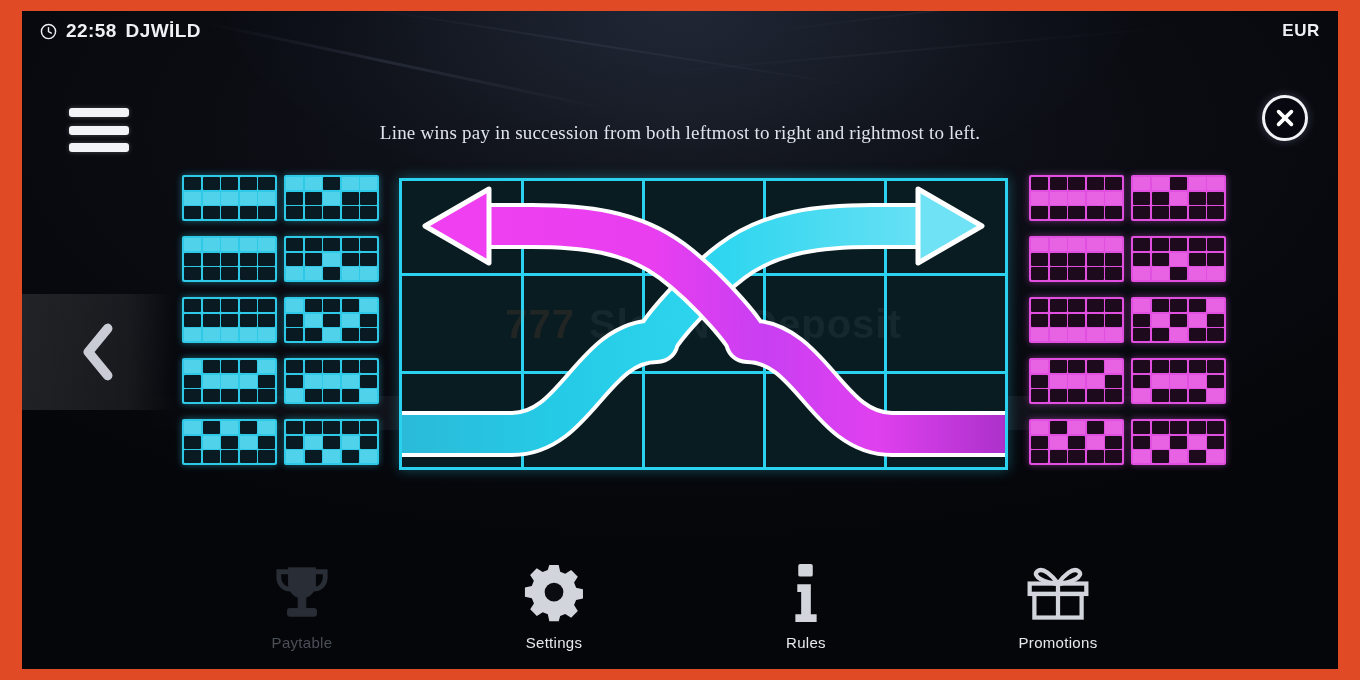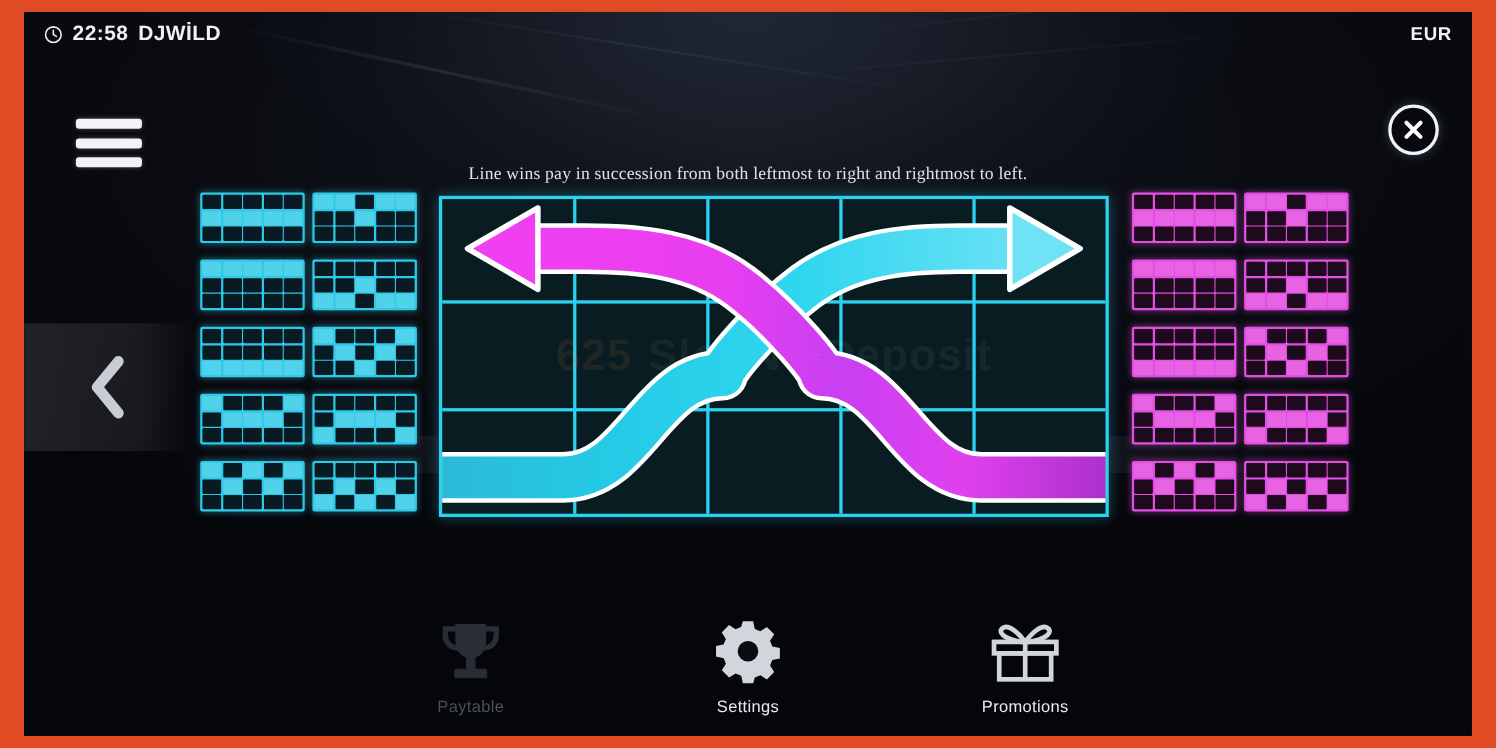--- a/index.html
+++ b/index.html
@@ -86,24 +86,23 @@
     font-size:30px; font-weight:bold;
     letter-spacing:.5px;
     text-shadow:0 0 14px rgba(180,200,255,.45);
     z-index:20;
   }
   #subtitle {
     position:absolute; left:0; top:111px; width:100%;
     text-align:center;
     color:#dfe3ec;
     font-family:"Liberation Serif", serif;
-    font-size:16px;
+    font-size:19px;
     letter-spacing:.2px;
     z-index:20;
-    margin-top:28px;
   }
 
   
   #prev-btn {
     position:absolute; left:0; top:283px;
     width:152px; height:116px;
     background:linear-gradient(90deg, rgba(255,255,255,.11) 0%, rgba(255,255,255,.07) 70%, rgba(255,255,255,0) 100%);
     display:flex; align-items:center; justify-content:center;
     cursor:pointer; z-index:25;
   }
@@ -584,21 +583,21 @@
 
   <div id="diagram">
     <div class="vline" style="left:119px"></div>
     <div class="vline" style="left:240px"></div>
     <div class="vline" style="left:361px"></div>
     <div class="vline" style="left:482px"></div>
     <div class="hline" style="top:92px"></div>
     <div class="hline" style="top:190px"></div>
 
     <div id="watermark">
-      <span class="seven">625</span><span>Slot No Deposit</span>
+      <span class="seven">777</span><span>Slot No Deposit</span>
     </div>
 
     <svg class="arrows" viewBox="0 0 603 286" preserveAspectRatio="none">
       <defs>
         <linearGradient id="mgGrad" x1="0" y1="0" x2="1" y2="0">
           <stop offset="0%" stop-color="#ef3ff0"></stop>
           <stop offset="35%" stop-color="#e83ef0"></stop>
           <stop offset="55%" stop-color="#c83ff2"></stop>
           <stop offset="75%" stop-color="#e040ef"></stop>
           <stop offset="100%" stop-color="#a830c8"></stop>
@@ -646,20 +645,29 @@
         <div class="nav-icon">
           <svg width="60" height="60" viewBox="0 0 64 64">
             <path d="M27 2h10l1.6 7.3 5.4 2.2 6.3-4 7.1 7.1-4 6.3 2.2 5.4 7.3 1.6v10l-7.3 1.6-2.2 5.4 4 6.3-7.1 7.1-6.3-4-5.4 2.2L37 62H27l-1.6-7.3-5.4-2.2-6.3 4-7.1-7.1 4-6.3-2.2-5.4L1 36V26l7.3-1.6 2.2-5.4-4-6.3 7.1-7.1 6.3 4 5.4-2.2z" fill="currentColor"></path>
             <circle cx="32" cy="31" r="10" fill="#0a0c12"></circle>
           </svg>
         </div>
         <div class="nav-label">Settings</div>
       </div>
       <div class="nav-item" style="color: rgb(210, 213, 220);">
         <div class="nav-icon">
+          <svg width="26" height="58" viewBox="0 0 26 60">
+            <rect x="5" y="0" width="15" height="13" rx="2" fill="currentColor"></rect>
+            <path d="M4 21h14v31h6v8H2v-8h6V29H4z" fill="currentColor"></path>
+          </svg>
+        </div>
+        <div class="nav-label">Rules</div>
+      </div>
+      <div class="nav-item" style="color: rgb(210, 213, 220);">
+        <div class="nav-icon">
           <svg width="68" height="58" viewBox="0 0 72 60">
             <rect x="6" y="20" width="60" height="11" fill="none" stroke="currentColor" stroke-width="4.5"></rect>
             <rect x="11" y="31" width="50" height="25" fill="none" stroke="currentColor" stroke-width="4.5"></rect>
             <path d="M36 20V56" stroke="currentColor" stroke-width="4.5"></path>
             <path d="M36 20C30 12 20 2 14 7c-6 5 8 13 22 13z" fill="none" stroke="currentColor" stroke-width="4.5"></path>
             <path d="M36 20c6-8 16-18 22-13 6 5-8 13-22 13z" fill="none" stroke="currentColor" stroke-width="4.5"></path>
           </svg>
         </div>
         <div class="nav-label">Promotions</div>
       </div>

